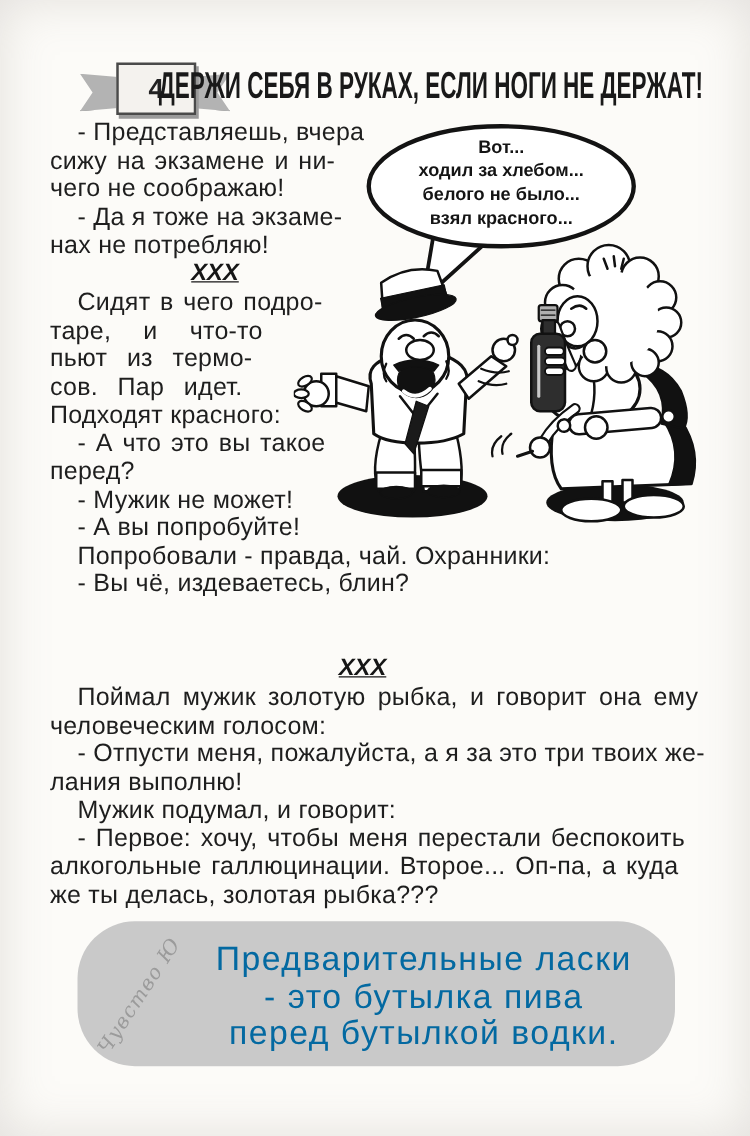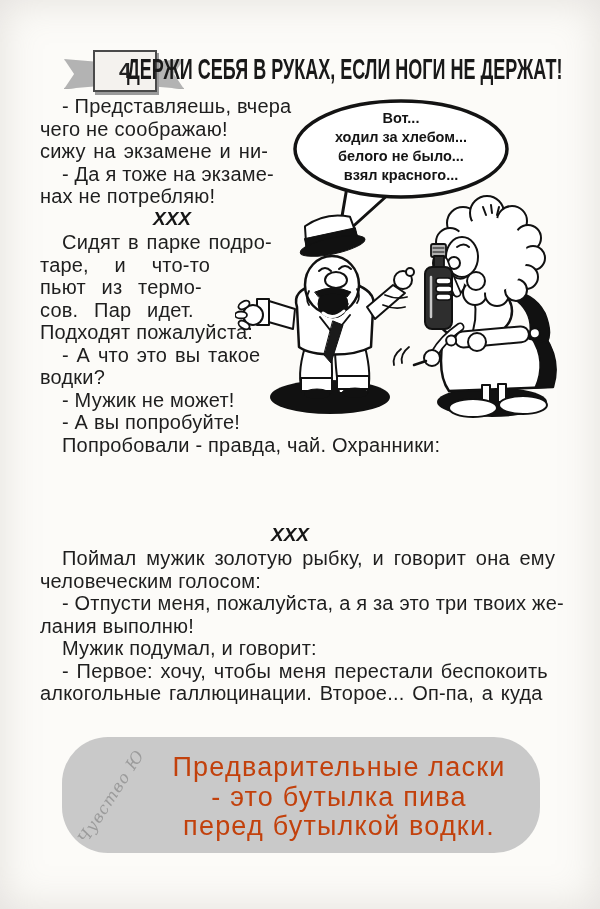--- a/index.html
+++ b/index.html
@@ -26,38 +26,38 @@
     transform:scaleX(.60);transform-origin:0 50%;letter-spacing:0;
   }
   
   .joke{position:absolute;font-size:20px;line-height:22.5px;letter-spacing:.2px;}
   .ln{white-space:nowrap;}
   .ind{padding-left:22px;}
   .ws2{word-spacing:2px;}.ws4{word-spacing:4px;}.ws10{word-spacing:10px;}.ws20{word-spacing:20px;}
   .j1{left:40px;top:95px;}
   .j2{left:40px;top:231px;}
   .j3{left:40px;top:547px;}
-  .xxx{position:absolute;font-weight:bold;font-style:italic;font-size:19px;color:#161616;}
+  .xxx{position:absolute;font-weight:bold;font-style:italic;font-size:19px;color:#161616;text-decoration:underline;}
   .x1{left:40px;top:208px;width:264px;text-align:center;}
   .x2{left:40px;top:524px;width:500px;text-align:center;}
   
   .bubble-text{
     position:absolute;left:301px;top:109px;width:200px;text-align:center;
     font-weight:bold;font-size:14.5px;line-height:19px;color:#141414;white-space:pre-line;
   }
   
   .cartoon{position:absolute;left:235px;top:95px;width:350px;height:375px;pointer-events:none;}
   
   .punchline{
     position:absolute;left:62px;top:737px;width:478px;height:116px;
     background:#c9c9c9;border-radius:46px;
   }
   .punchline-text{
     position:absolute;left:148px;top:753px;width:382px;text-align:center;
-    font-size:27px;line-height:29.5px;letter-spacing:1.2px;color:#c2410c;white-space:pre-line;
+    font-size:27px;line-height:29.5px;letter-spacing:1.2px;color:#0369a1;white-space:pre-line;
   }
   .watermark{
     position:absolute;left:74px;top:836px;transform:rotate(-57deg);transform-origin:0 0;
     font-family:"DejaVu Serif",serif;font-style:italic;font-size:16px;color:#9b9b9b;
     white-space:nowrap;letter-spacing:1px;
   }
 </style>
 </head>
 <body>
 
@@ -67,49 +67,51 @@
     <div class="wing left"></div>
     <div class="wing right"></div>
     <div class="panel">
       <span>4</span>
     </div>
   </div>
   <h1 class="title">ДЕРЖИ СЕБЯ В РУКАХ, ЕСЛИ НОГИ НЕ ДЕРЖАТ!</h1>
 
   <div class="joke j1">
     <div class="ln ind">- Представляешь, вчера</div>
+    <div class="ln ws2">сижу на экзамене и ни-</div>
     <div class="ln">чего не соображаю!</div>
-    <div class="ln ws2">сижу на экзамене и ни-</div>
     <div class="ln ind">- Да я тоже на экзаме-</div>
     <div class="ln">нах не потребляю!</div>
   </div>
   <div class="xxx x1">XXX</div>
 
   <div class="joke j2">
-    <div class="ln ind ws2">Сидят в парке подро-</div>
+    <div class="ln ind ws2">Сидят в чего подро-</div>
     <div class="ln ws20">таре, и что-то</div>
     <div class="ln ws10">пьют из термо-</div>
     <div class="ln ws10">сов. Пар идет.</div>
-    <div class="ln">Подходят пожалуйста:</div>
+    <div class="ln">Подходят красного:</div>
     <div class="ln ind ws2">- А что это вы такое</div>
-    <div class="ln">водки?</div>
+    <div class="ln">перед?</div>
     <div class="ln ind">- Мужик не может!</div>
     <div class="ln ind">- А вы попробуйте!</div>
     <div class="ln ind">Попробовали - правда, чай. Охранники:</div>
+    <div class="ln ind">- Вы чё, издеваетесь, блин?</div>
   </div>
   <div class="xxx x2">XXX</div>
 
   <div class="joke j3">
-    <div class="ln ind ws4">Поймал мужик золотую рыбку, и говорит она ему</div>
+    <div class="ln ind ws4">Поймал мужик золотую рыбка, и говорит она ему</div>
     <div class="ln">человеческим голосом:</div>
     <div class="ln ind">- Отпусти меня, пожалуйста, а я за это три твоих же-</div>
     <div class="ln">лания выполню!</div>
     <div class="ln ind">Мужик подумал, и говорит:</div>
     <div class="ln ind ws2">- Первое: хочу, чтобы меня перестали беспокоить</div>
     <div class="ln ws2">алкогольные галлюцинации. Второе... Оп-па, а куда</div>
+    <div class="ln">же ты делась, золотая рыбка???</div>
   </div>
 
   <svg class="cartoon" viewBox="0 0 350 375" fill="none" stroke-linecap="round" stroke-linejoin="round">
 
     <g>
       <polygon points="113,86 155,98 103,145" fill="#ffffff" stroke="#131313" stroke-width="3"></polygon>
       <ellipse cx="166" cy="54" rx="106" ry="48" fill="#ffffff" stroke="#131313" stroke-width="3.5"></ellipse>
     </g>
 
     <ellipse cx="95" cy="302" rx="60" ry="17" fill="#111"></ellipse>

